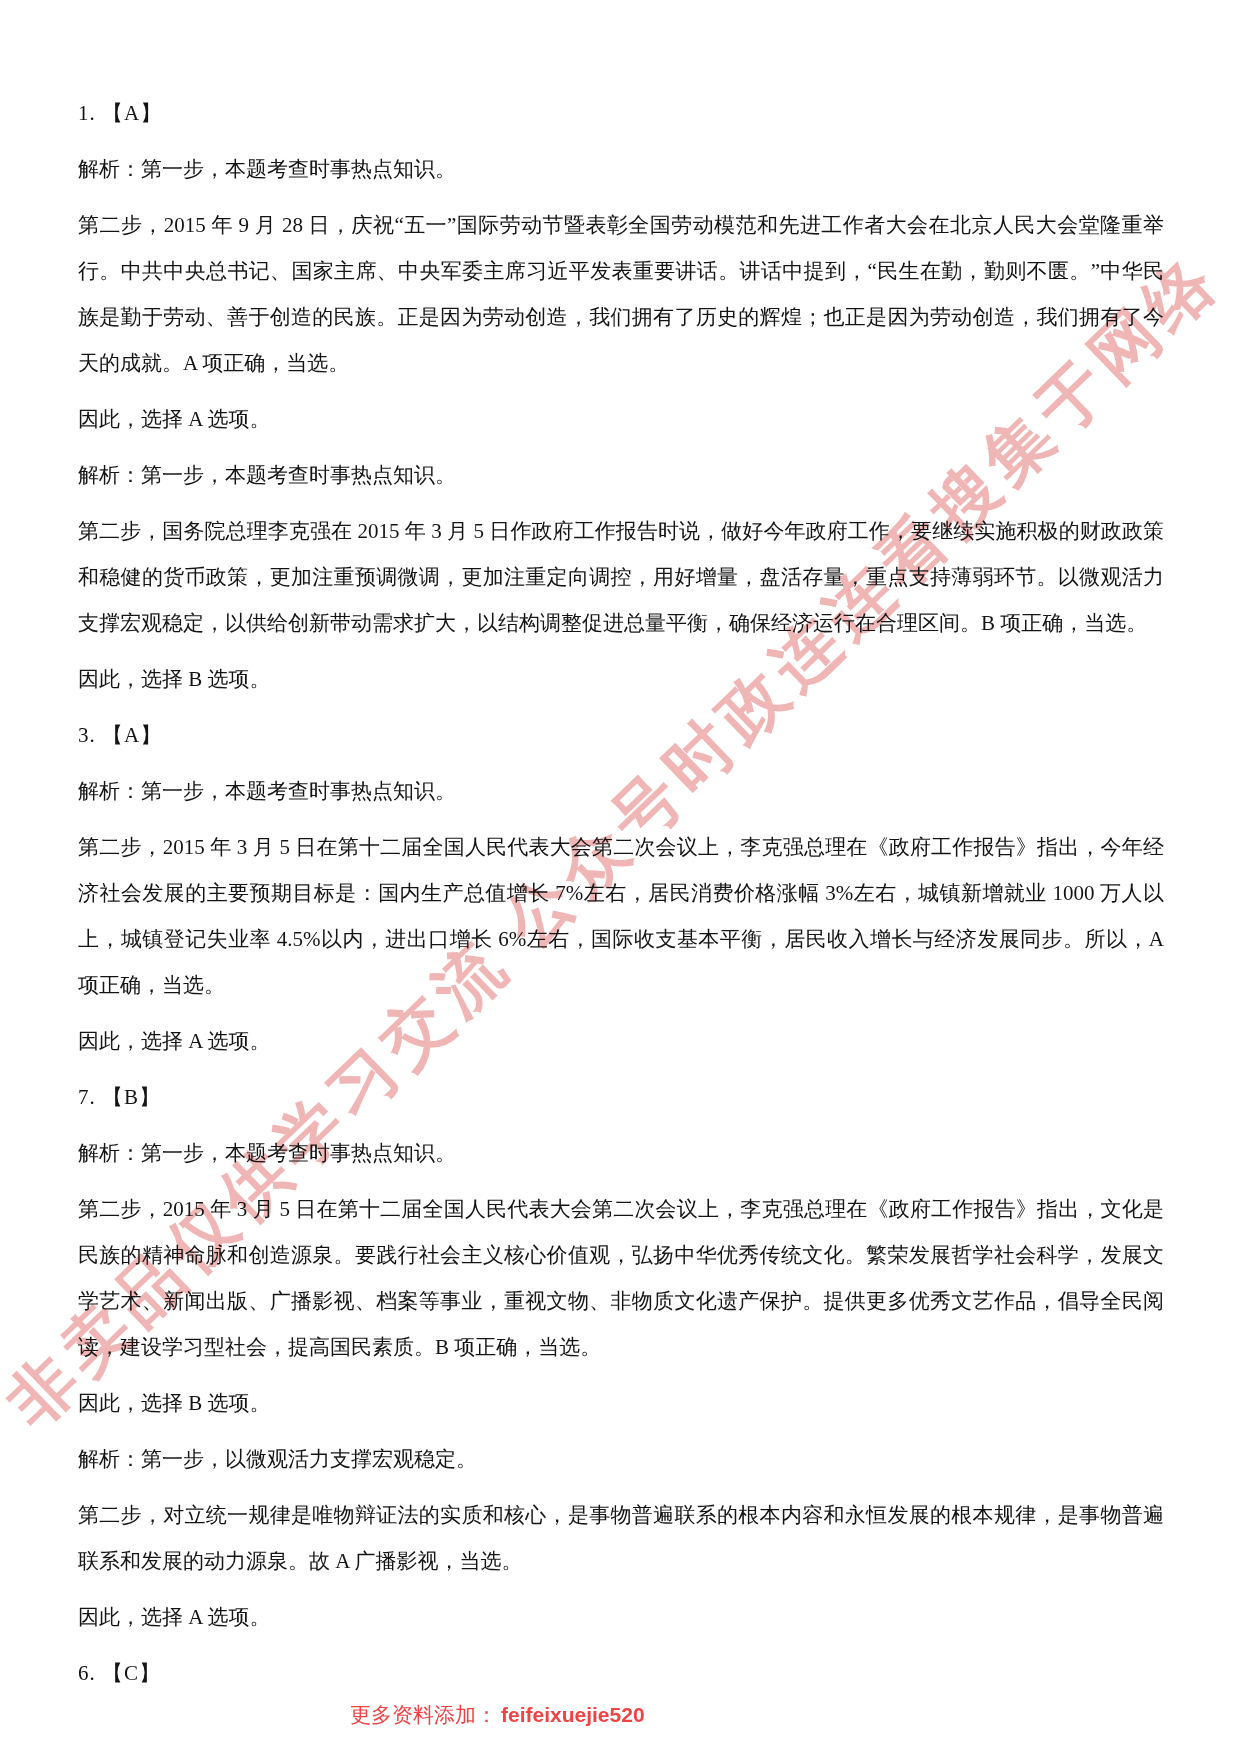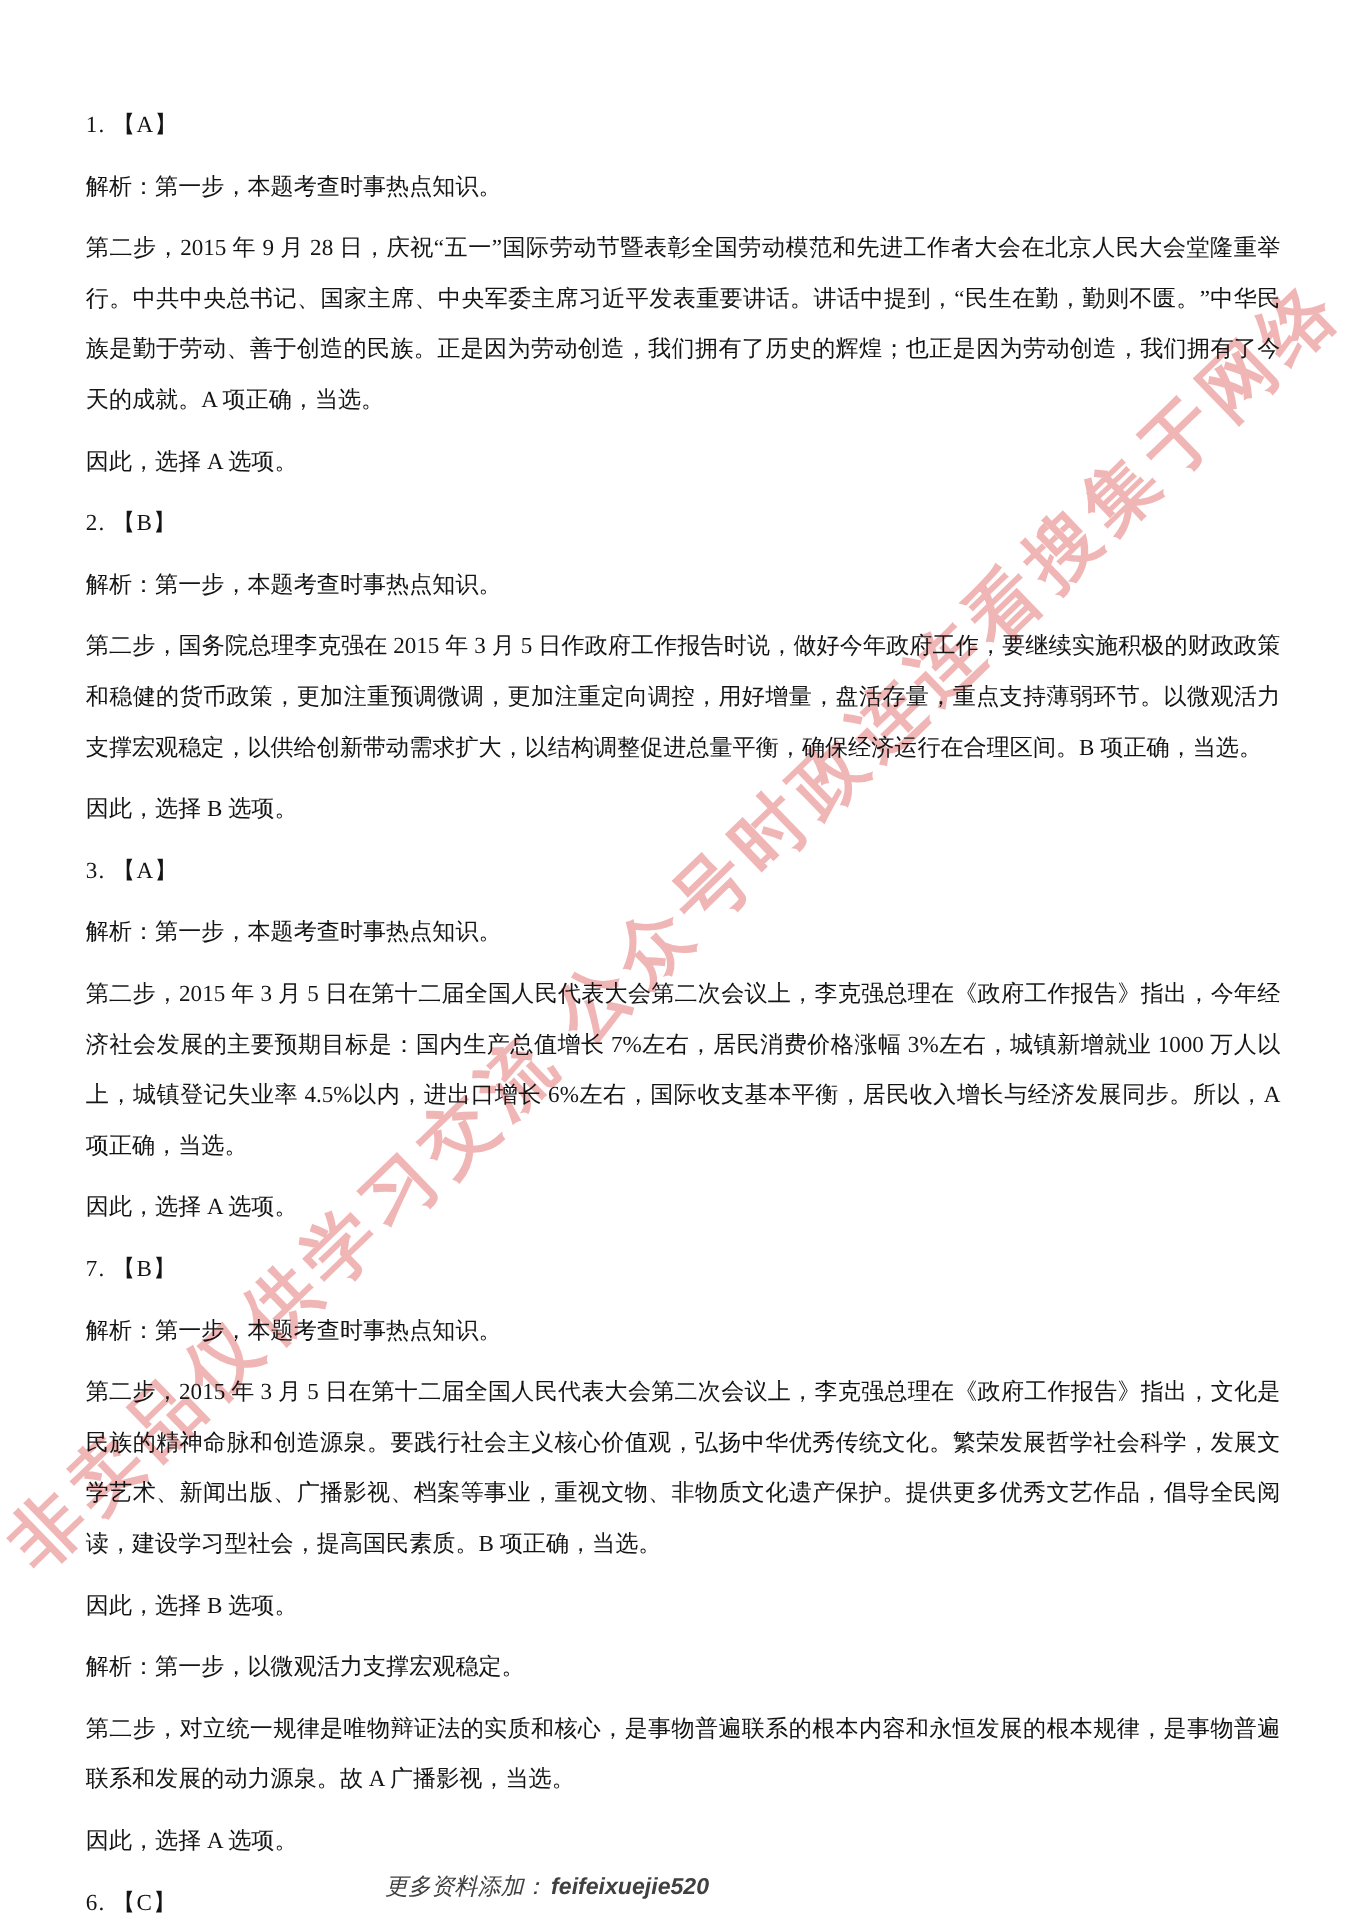--- a/index.html
+++ b/index.html
@@ -44,22 +44,21 @@
   }
   .content p.para { text-align: justify; text-align-last: left; }
   .content p.head { letter-spacing: 1px; }
   .footer {
     position: absolute;
     z-index: 1;
     left: 350px;
     top: 1700px;
     font-size: 21px;
     line-height: 30px;
-    color: #404040;
-    font-style: italic;
+    color: #ef4444;
   }
   .footer .contact {
     font-family: "Liberation Sans", "DejaVu Sans", sans-serif;
     font-weight: bold;
     margin-left: 4px;
   }
 </style>
 </head>
 <body>
 
@@ -68,21 +67,20 @@
   <div class="watermark" style="color: rgb(227, 109, 109);">非卖品仅供学习交流 公众号时政连连看搜集于网络</div>
 
   <div class="content">
       <section>
         <p class="head">1. 【A】</p>
         <p class="para">解析：第一步，本题考查时事热点知识。</p>
         <p class="para">第二步，2015 年 9 月 28 日，庆祝“五一”国际劳动节暨表彰全国劳动模范和先进工作者大会在北京人民大会堂隆重举行。中共中央总书记、国家主席、中央军委主席习近平发表重要讲话。讲话中提到，“民生在勤，勤则不匮。”中华民族是勤于劳动、善于创造的民族。正是因为劳动创造，我们拥有了历史的辉煌；也正是因为劳动创造，我们拥有了今天的成就。A 项正确，当选。</p>
         <p class="para">因此，选择 A 选项。</p>
       </section>
       <section>
-        <p class="head">2. 【B】</p>
         <p class="para">解析：第一步，本题考查时事热点知识。</p>
         <p class="para">第二步，国务院总理李克强在 2015 年 3 月 5 日作政府工作报告时说，做好今年政府工作，要继续实施积极的财政政策和稳健的货币政策，更加注重预调微调，更加注重定向调控，用好增量，盘活存量，重点支持薄弱环节。以微观活力支撑宏观稳定，以供给创新带动需求扩大，以结构调整促进总量平衡，确保经济运行在合理区间。B 项正确，当选。</p>
         <p class="para">因此，选择 B 选项。</p>
       </section>
       <section>
         <p class="head">3. 【A】</p>
         <p class="para">解析：第一步，本题考查时事热点知识。</p>
         <p class="para">第二步，2015 年 3 月 5 日在第十二届全国人民代表大会第二次会议上，李克强总理在《政府工作报告》指出，今年经济社会发展的主要预期目标是：国内生产总值增长 7%左右，居民消费价格涨幅 3%左右，城镇新增就业 1000 万人以上，城镇登记失业率 4.5%以内，进出口增长 6%左右，国际收支基本平衡，居民收入增长与经济发展同步。所以，A 项正确，当选。</p>
         <p class="para">因此，选择 A 选项。</p>
       </section>

